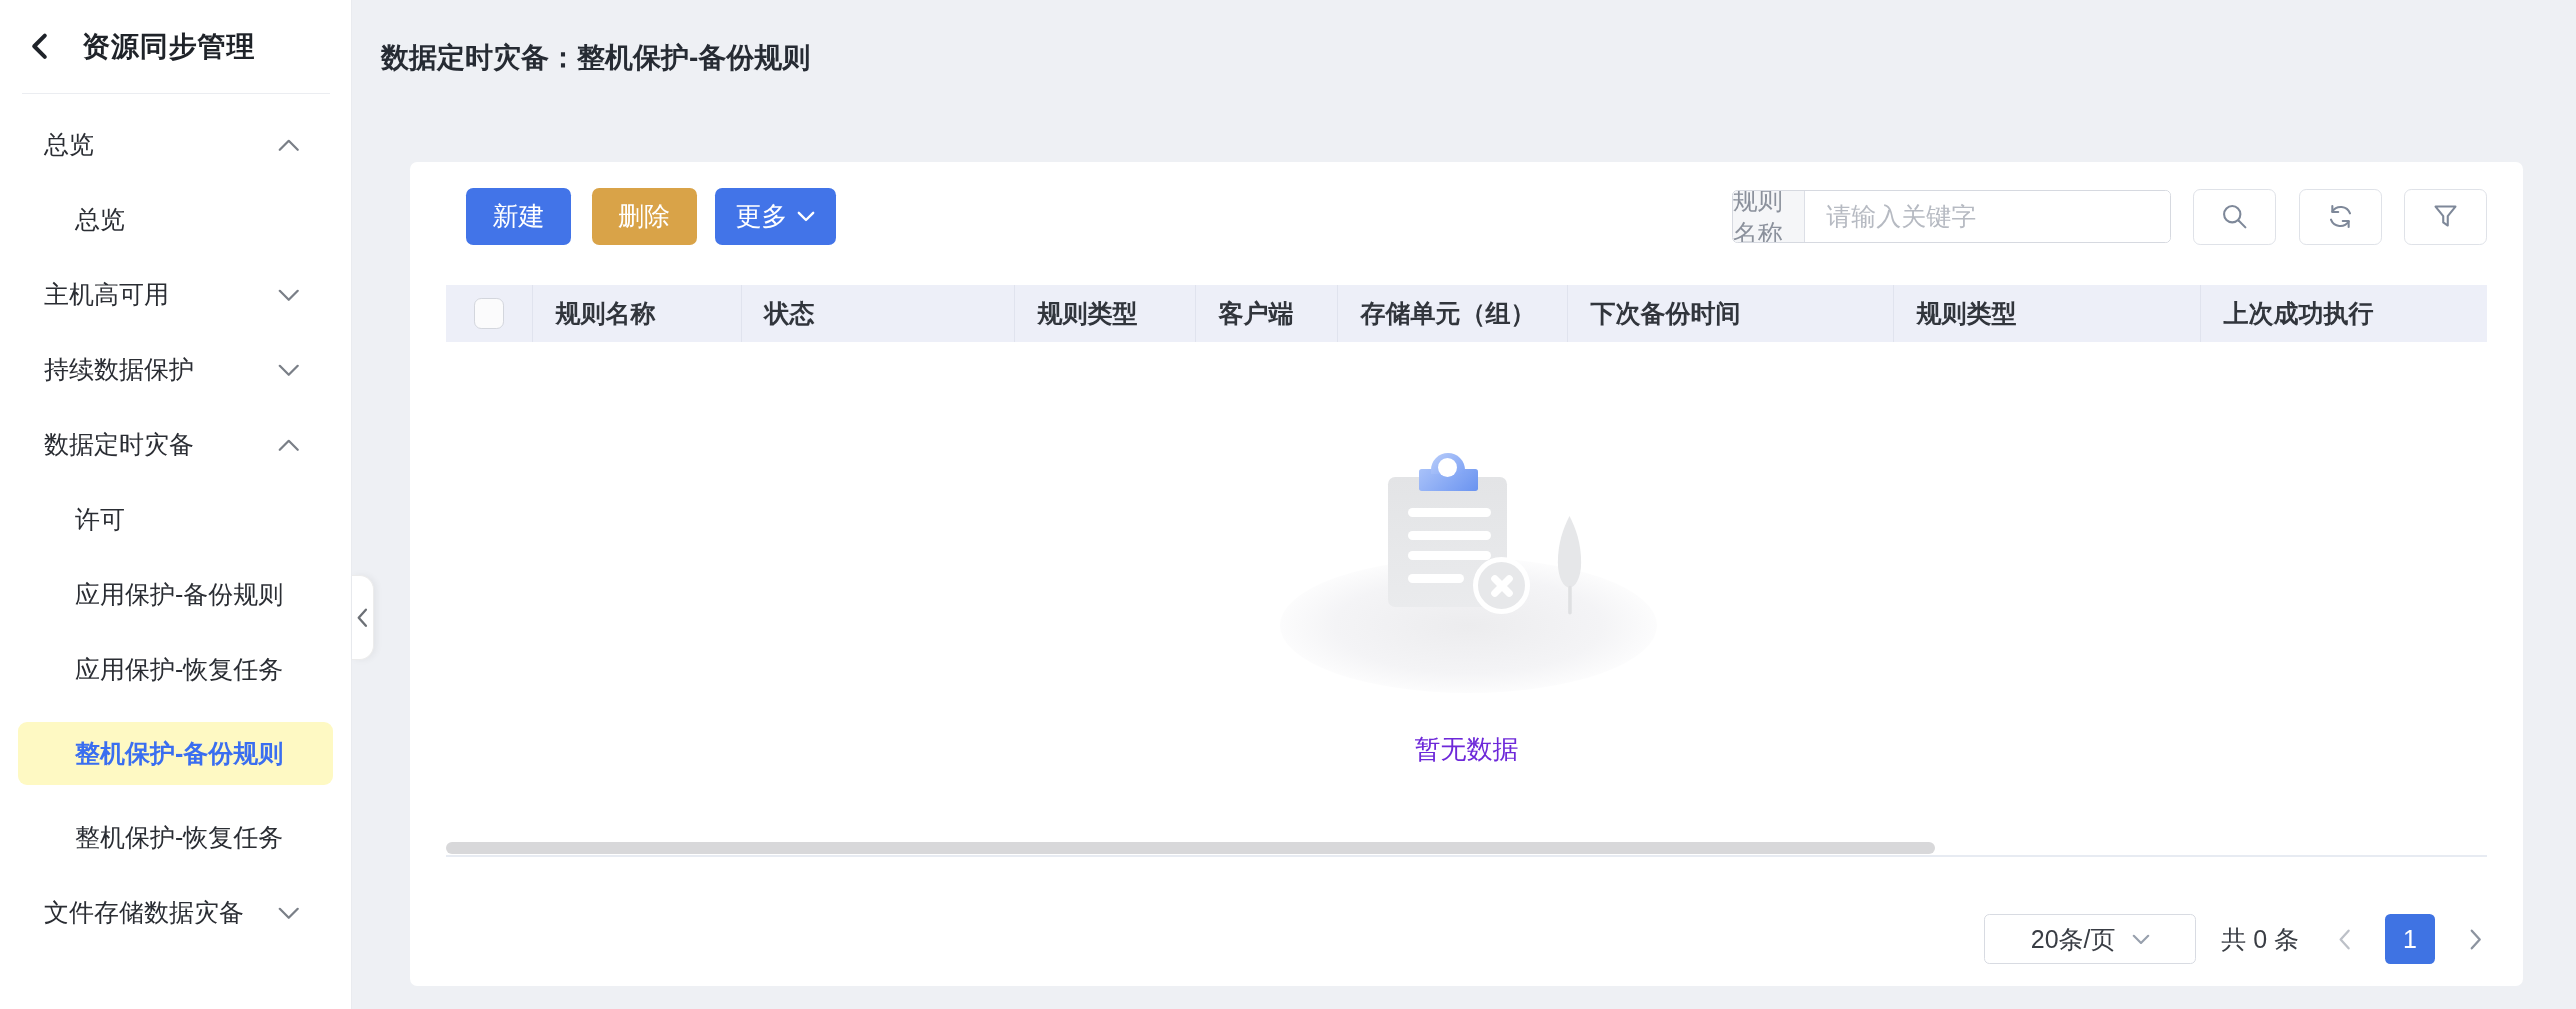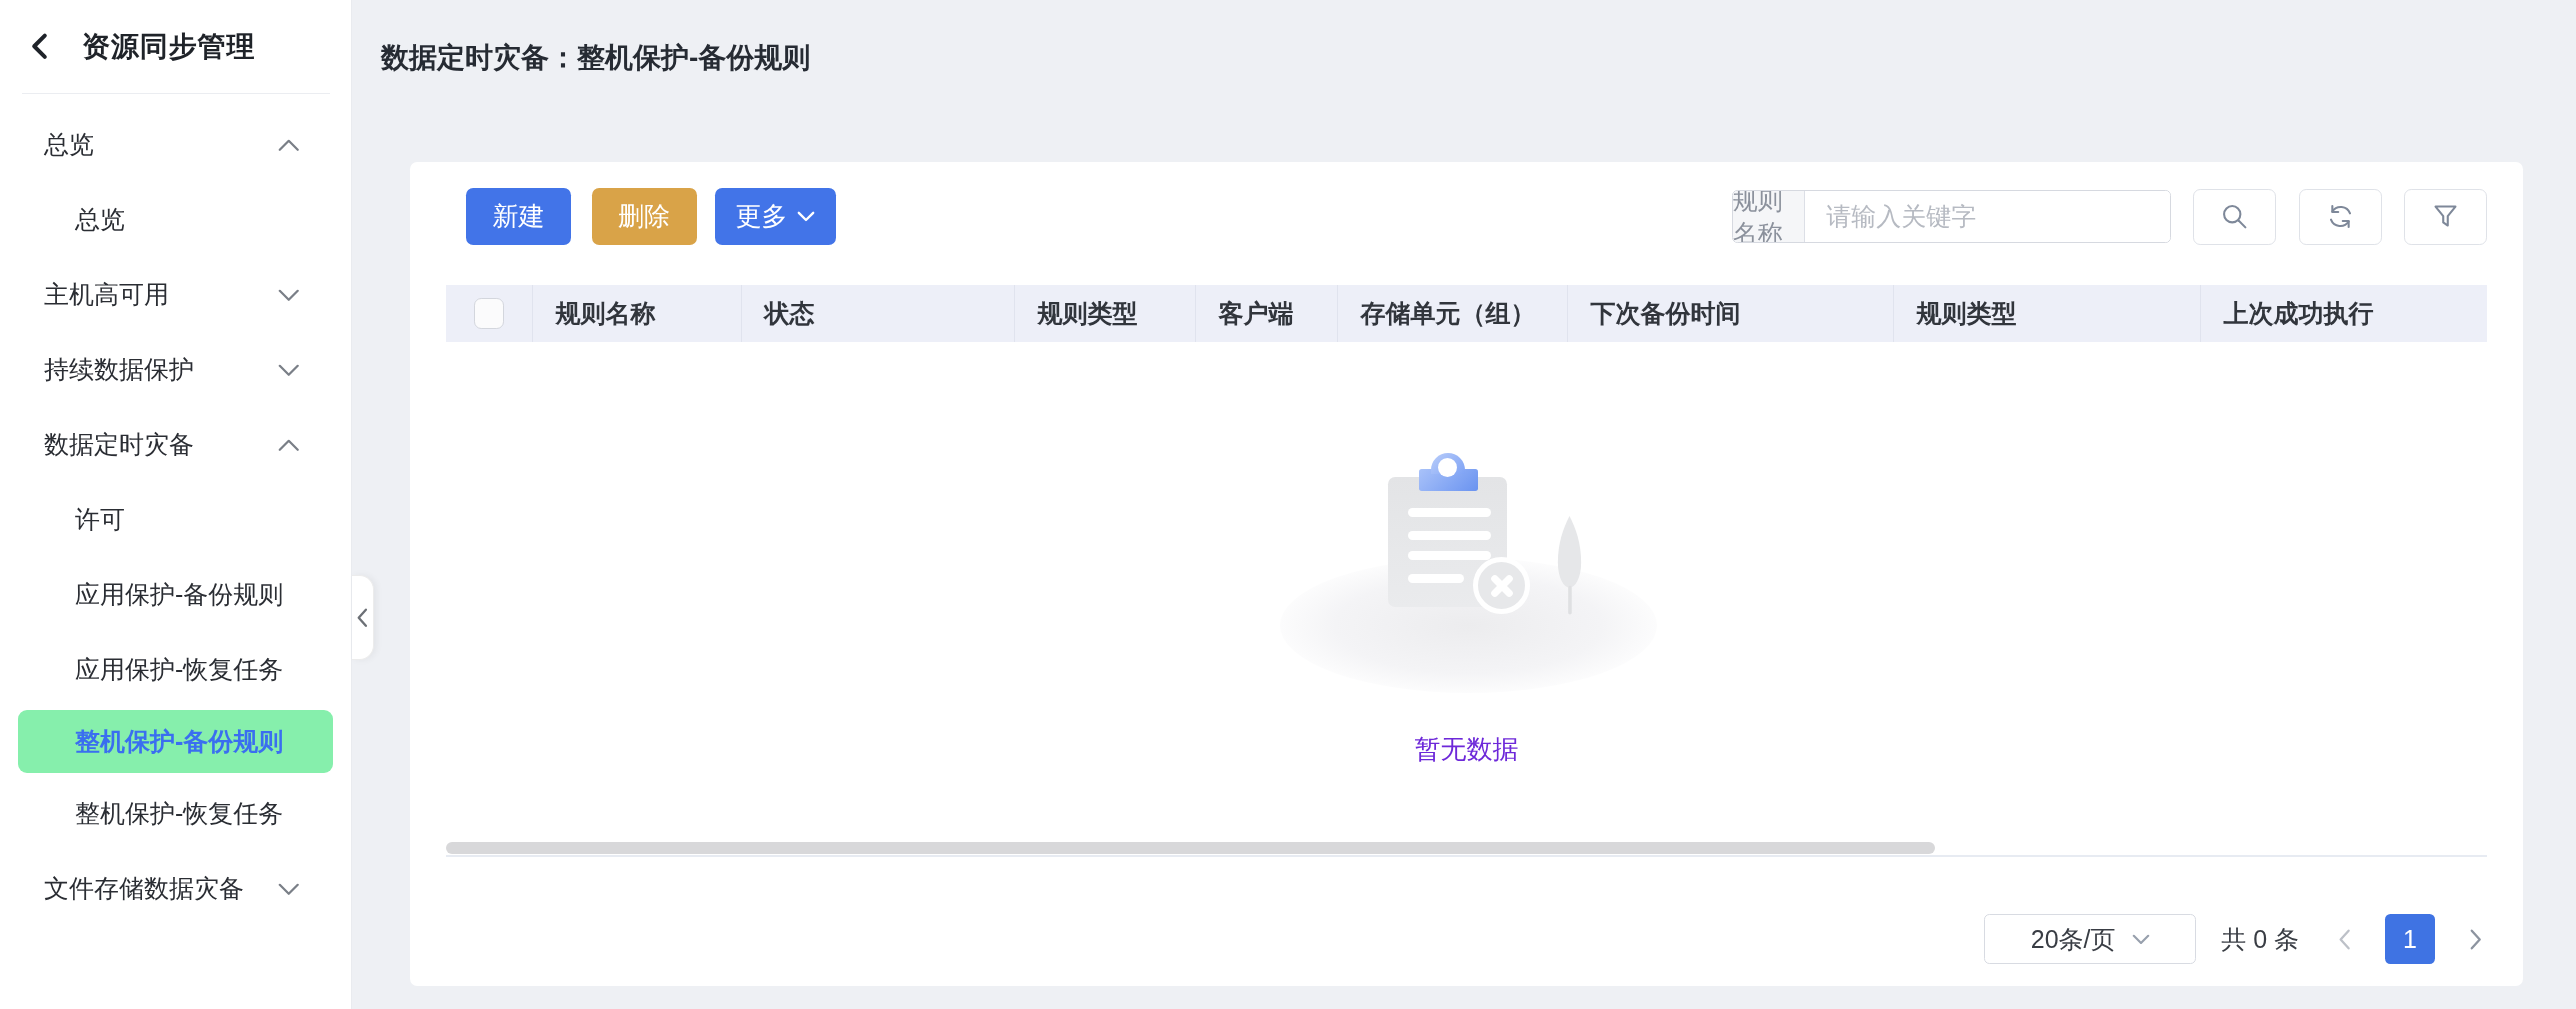--- a/index.html
+++ b/index.html
@@ -22,22 +22,22 @@
   .sb-title { margin-left:27px; font-size:28px; font-weight:bold; color:#1f2329; letter-spacing:0.9px; }
   .sb-divider { height:0.9px; background:#ebedf1; margin:0 21.5px; }
   .sb-menu { padding-top:13.5px; display:flex; flex-direction:column; }
   .sb-item {
     height:75px; display:flex; align-items:center;
     font-size:25px; color:#2a2d33; cursor:pointer;
   }
   .sb-item.group { padding-left:44px; padding-right:52px; justify-content:space-between; font-weight:500; }
   .sb-item.child { padding-left:75px; }
   .sb-item.selected {
-    height:63px; margin:3px 18px; border-radius:9px;
-    background:#86efac; color:#3a6ef0; font-weight:bold; padding-left:57px;
+    height:63px; margin:15px 18px; border-radius:9px;
+    background:#fef9c3; color:#3a6ef0; font-weight:bold; padding-left:57px;
   }
   .chev { stroke:#7a7f87; stroke-width:2.5; fill:none; stroke-linecap:round; stroke-linejoin:round; }
   .collapse-handle {
     position:absolute; left:352px; top:575px; width:21.5px; height:85px;
     background:#fff; border:0.9px solid #ececec; border-left:none;
     border-radius:0 14.4px 14.4px 0; box-shadow:2.7px 0 7.2px rgba(0,0,0,0.05);
     display:flex; align-items:center; justify-content:center; cursor:pointer;
   }
 
   

